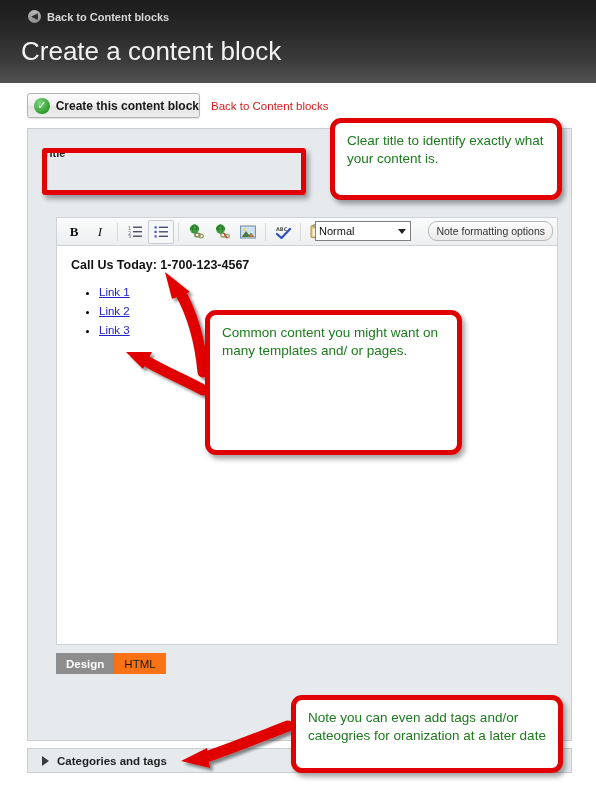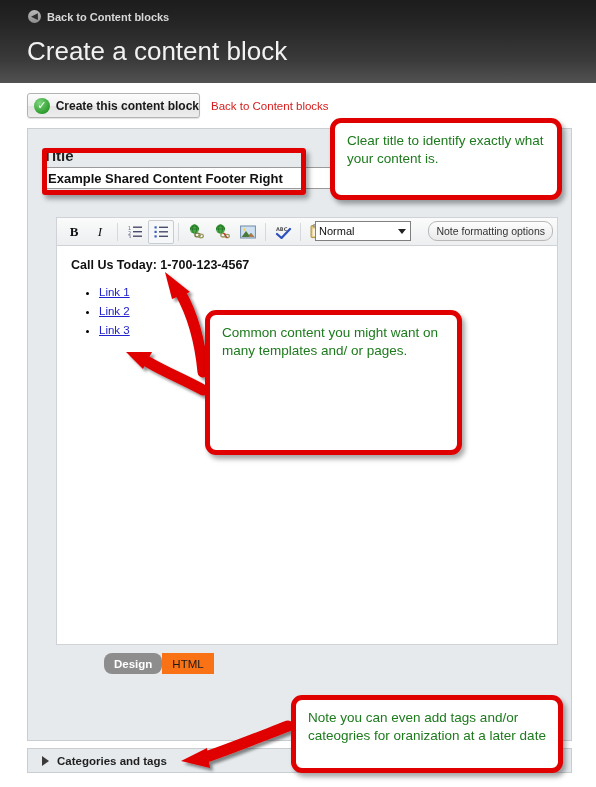--- a/index.html
+++ b/index.html
@@ -25,21 +25,21 @@
     width:13px;height:13px;border-radius:50%;
     background:linear-gradient(to bottom,#b8b8b8,#8d8d8d);
     display:flex;align-items:center;justify-content:center;
     font-size:9px;color:#2c2c2c;line-height:1;
     font-family:"DejaVu Sans",sans-serif;
   }
   #back-label{
     color:#d8d8d8;font-size:11px;font-weight:bold;letter-spacing:0px;
   }
   #page-title{
-    position:absolute;left:27px;top:36px;
+    position:absolute;left:21px;top:36px;
     color:#f2f2f2;font-size:26px;font-weight:normal;
     letter-spacing:0px;
   }
 
   
   #action-bar{
     position:absolute;left:0;top:83px;width:596px;height:40px;
     background:#ffffff;
   }
   #create-button{
@@ -68,21 +68,21 @@
   #main-panel{
     position:absolute;left:27px;top:128px;width:545px;height:613px;
     background:#e6eaed;border:1px solid #c9ced3;box-sizing:border-box;
   }
 
   
   #title-field-block{
     position:absolute;left:15px;top:18px;width:516px;
   }
   #title-label{
-    font-size:15px;font-weight:bold;color:#1f1f1f;margin-bottom:3px;display:block;
+    font-size:11px;font-weight:bold;color:#1f1f1f;margin-bottom:3px;display:block;
   }
   #title-input{
     width:516px;height:22px;box-sizing:border-box;
     border:1px solid #9a9a9a;background:#ffffff;
     font-size:13px;font-weight:bold;color:#111;
     padding:1px 4px;font-family:"Liberation Sans",sans-serif;
   }
 
   
   #editor{
@@ -133,21 +133,21 @@
   #link-list a{color:#2222cc;text-decoration:underline;cursor:pointer;}
 
   
   #editor-tabs{
     position:absolute;left:28px;top:524px;width:502px;height:21px;
     display:flex;align-items:stretch;
   }
   .ed-tab{
     display:flex;align-items:center;padding:0 10px;font-size:11.5px;cursor:pointer;
   }
-  .ed-tab.active{background:#8d8d8d;color:#ffffff;font-weight:bold;border-radius:8px;margin-left:48px;}
+  .ed-tab.active{background:#8d8d8d;color:#ffffff;font-weight:bold;border-radius:0;}
   .ed-tab.inactive{background:#f97316;color:#1a1a1a;}
 
   
   #categories-bar{
     position:absolute;left:27px;top:748px;width:545px;height:25px;
     background:#e6eaed;border:1px solid #c9ced3;box-sizing:border-box;
     display:flex;align-items:center;padding-left:14px;gap:8px;cursor:pointer;
   }
   #categories-triangle-icon{
     width:0;height:0;border-top:5px solid transparent;border-bottom:5px solid transparent;
@@ -194,21 +194,20 @@
     <span id="check-icon">✓</span>
     <span id="create-button-label">Create this content block</span>
   </div>
   <div id="back-link-2">Back to Content blocks</div>
 </div>
 
 <div id="main-panel">
 
   <div id="title-field-block">
     <label id="title-label">Title</label>
-    <input id="title-input" type="text" value="Example Shared Content Footer Right" style="">
   </div>
 
   <div id="editor">
 
     <div id="editor-toolbar">
 
       <div class="tb-btn">
           <span class="tb-bold">B</span>
         </div>
       <div class="tb-btn">

